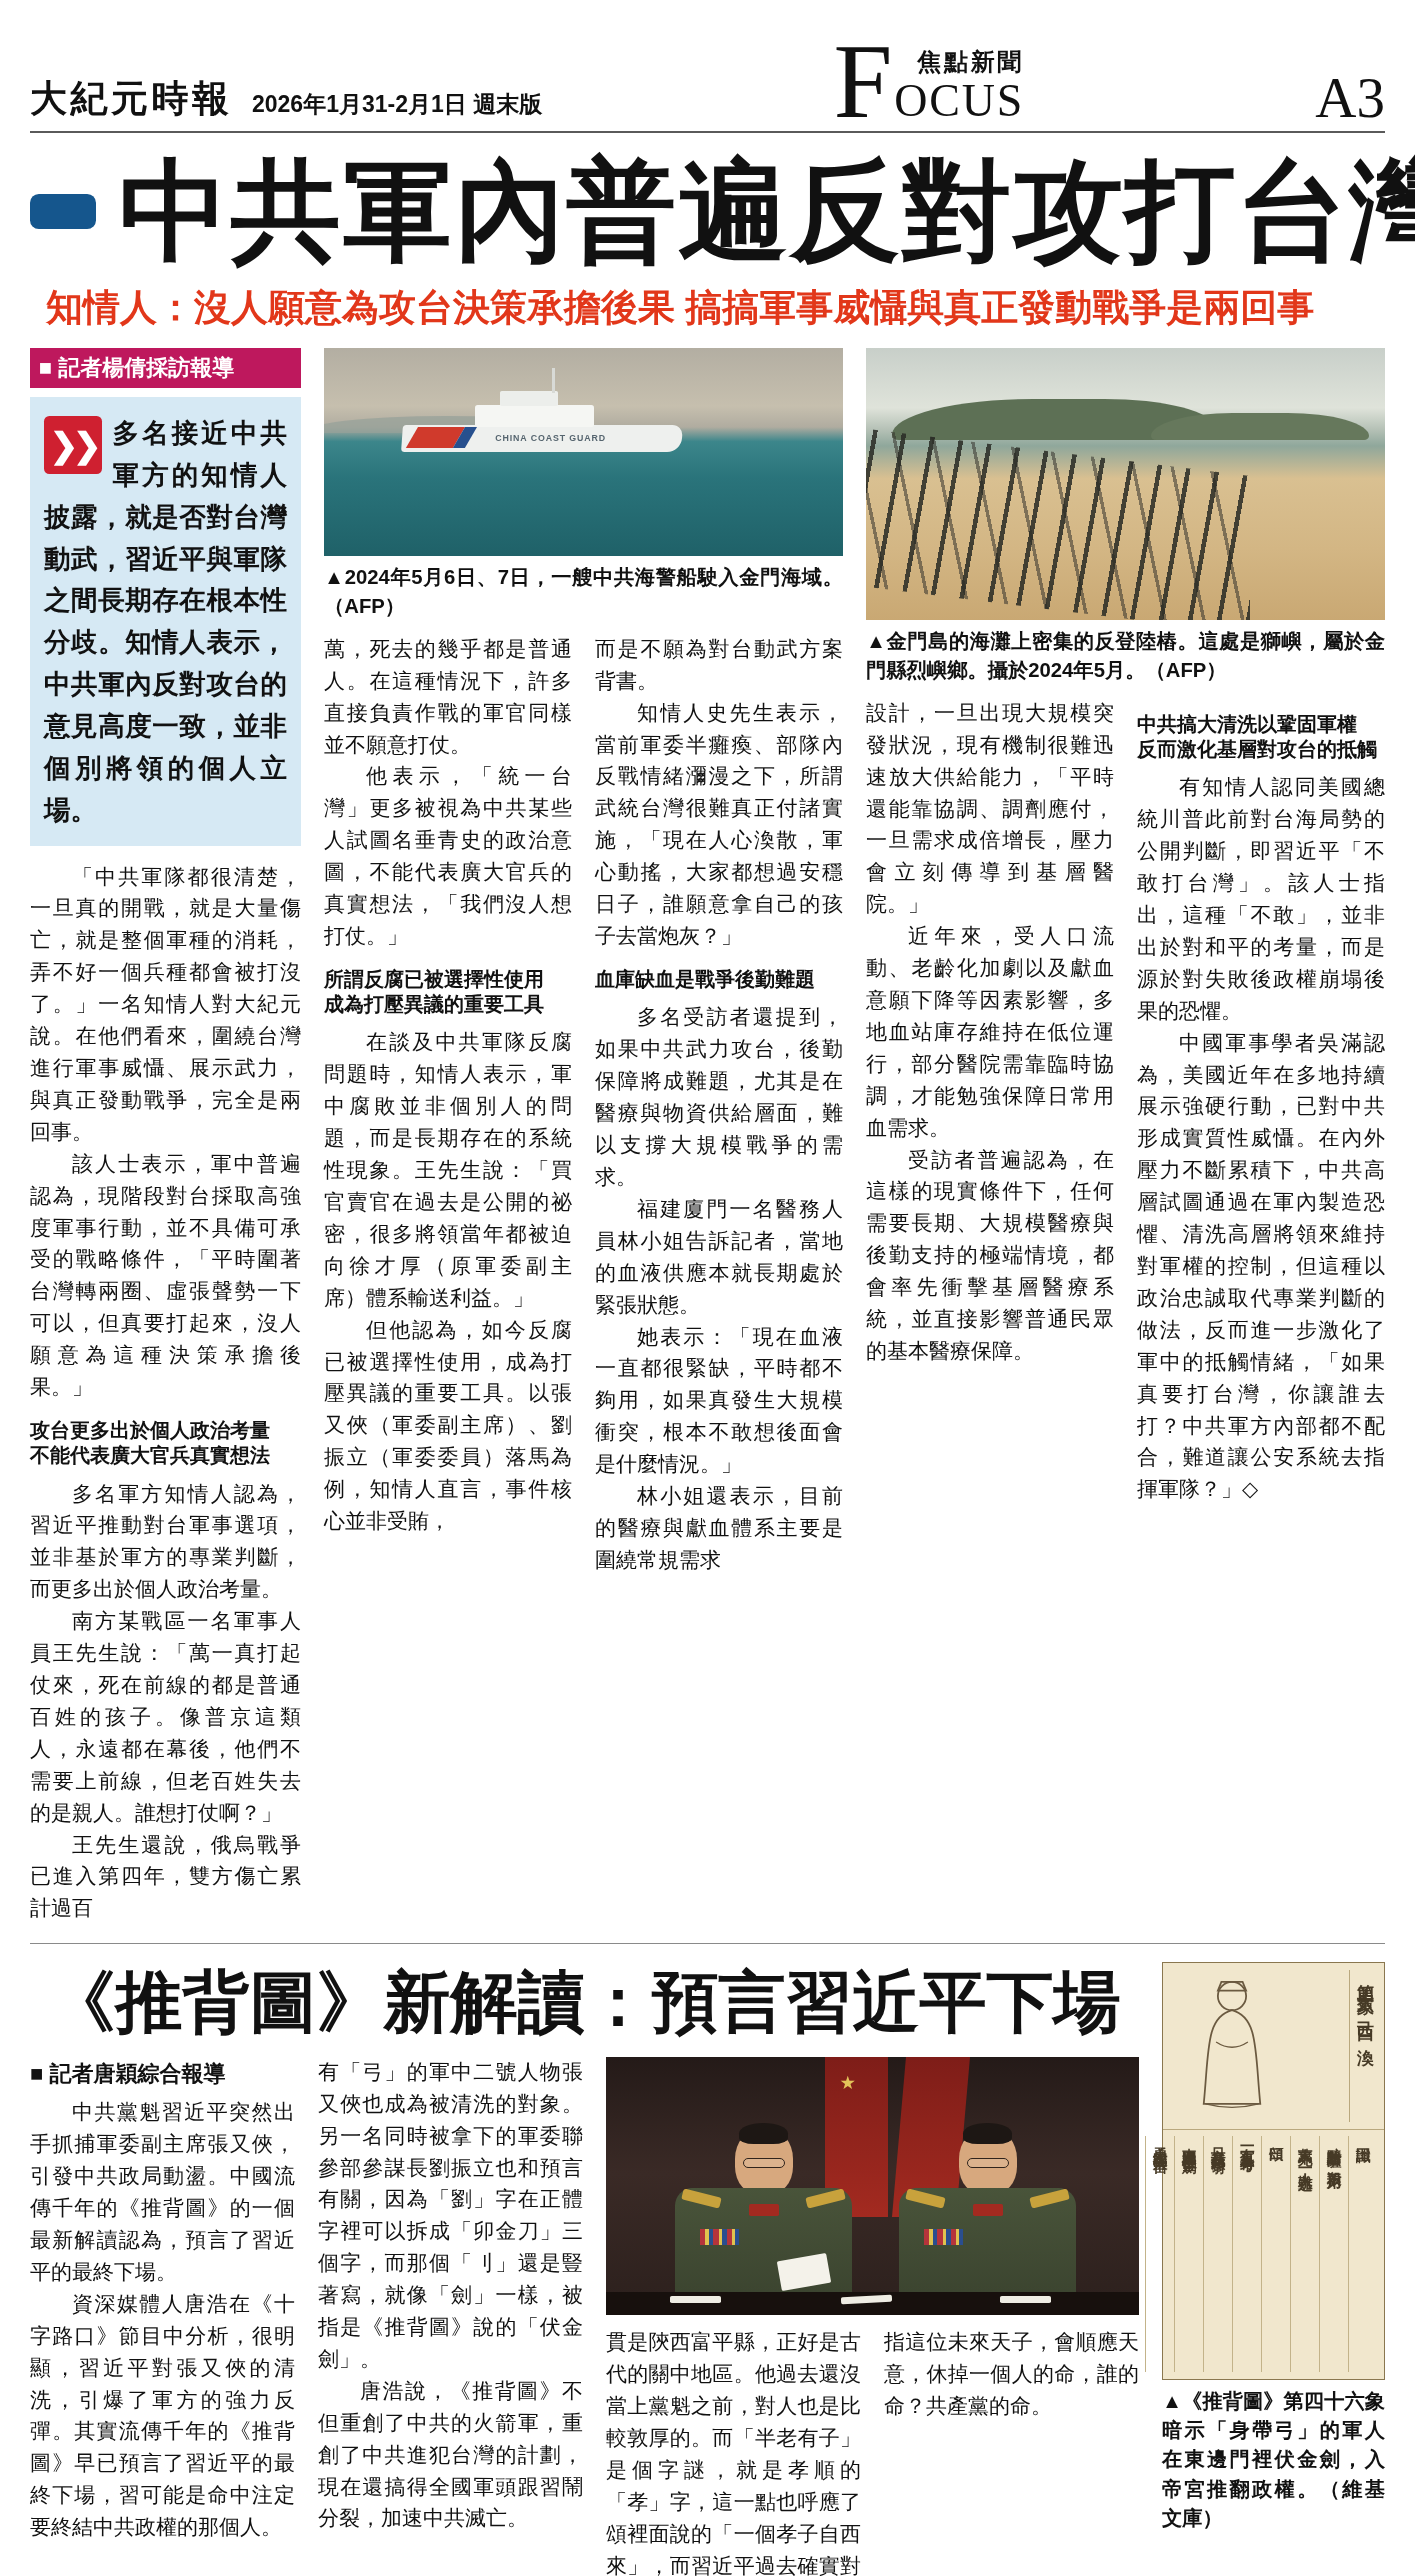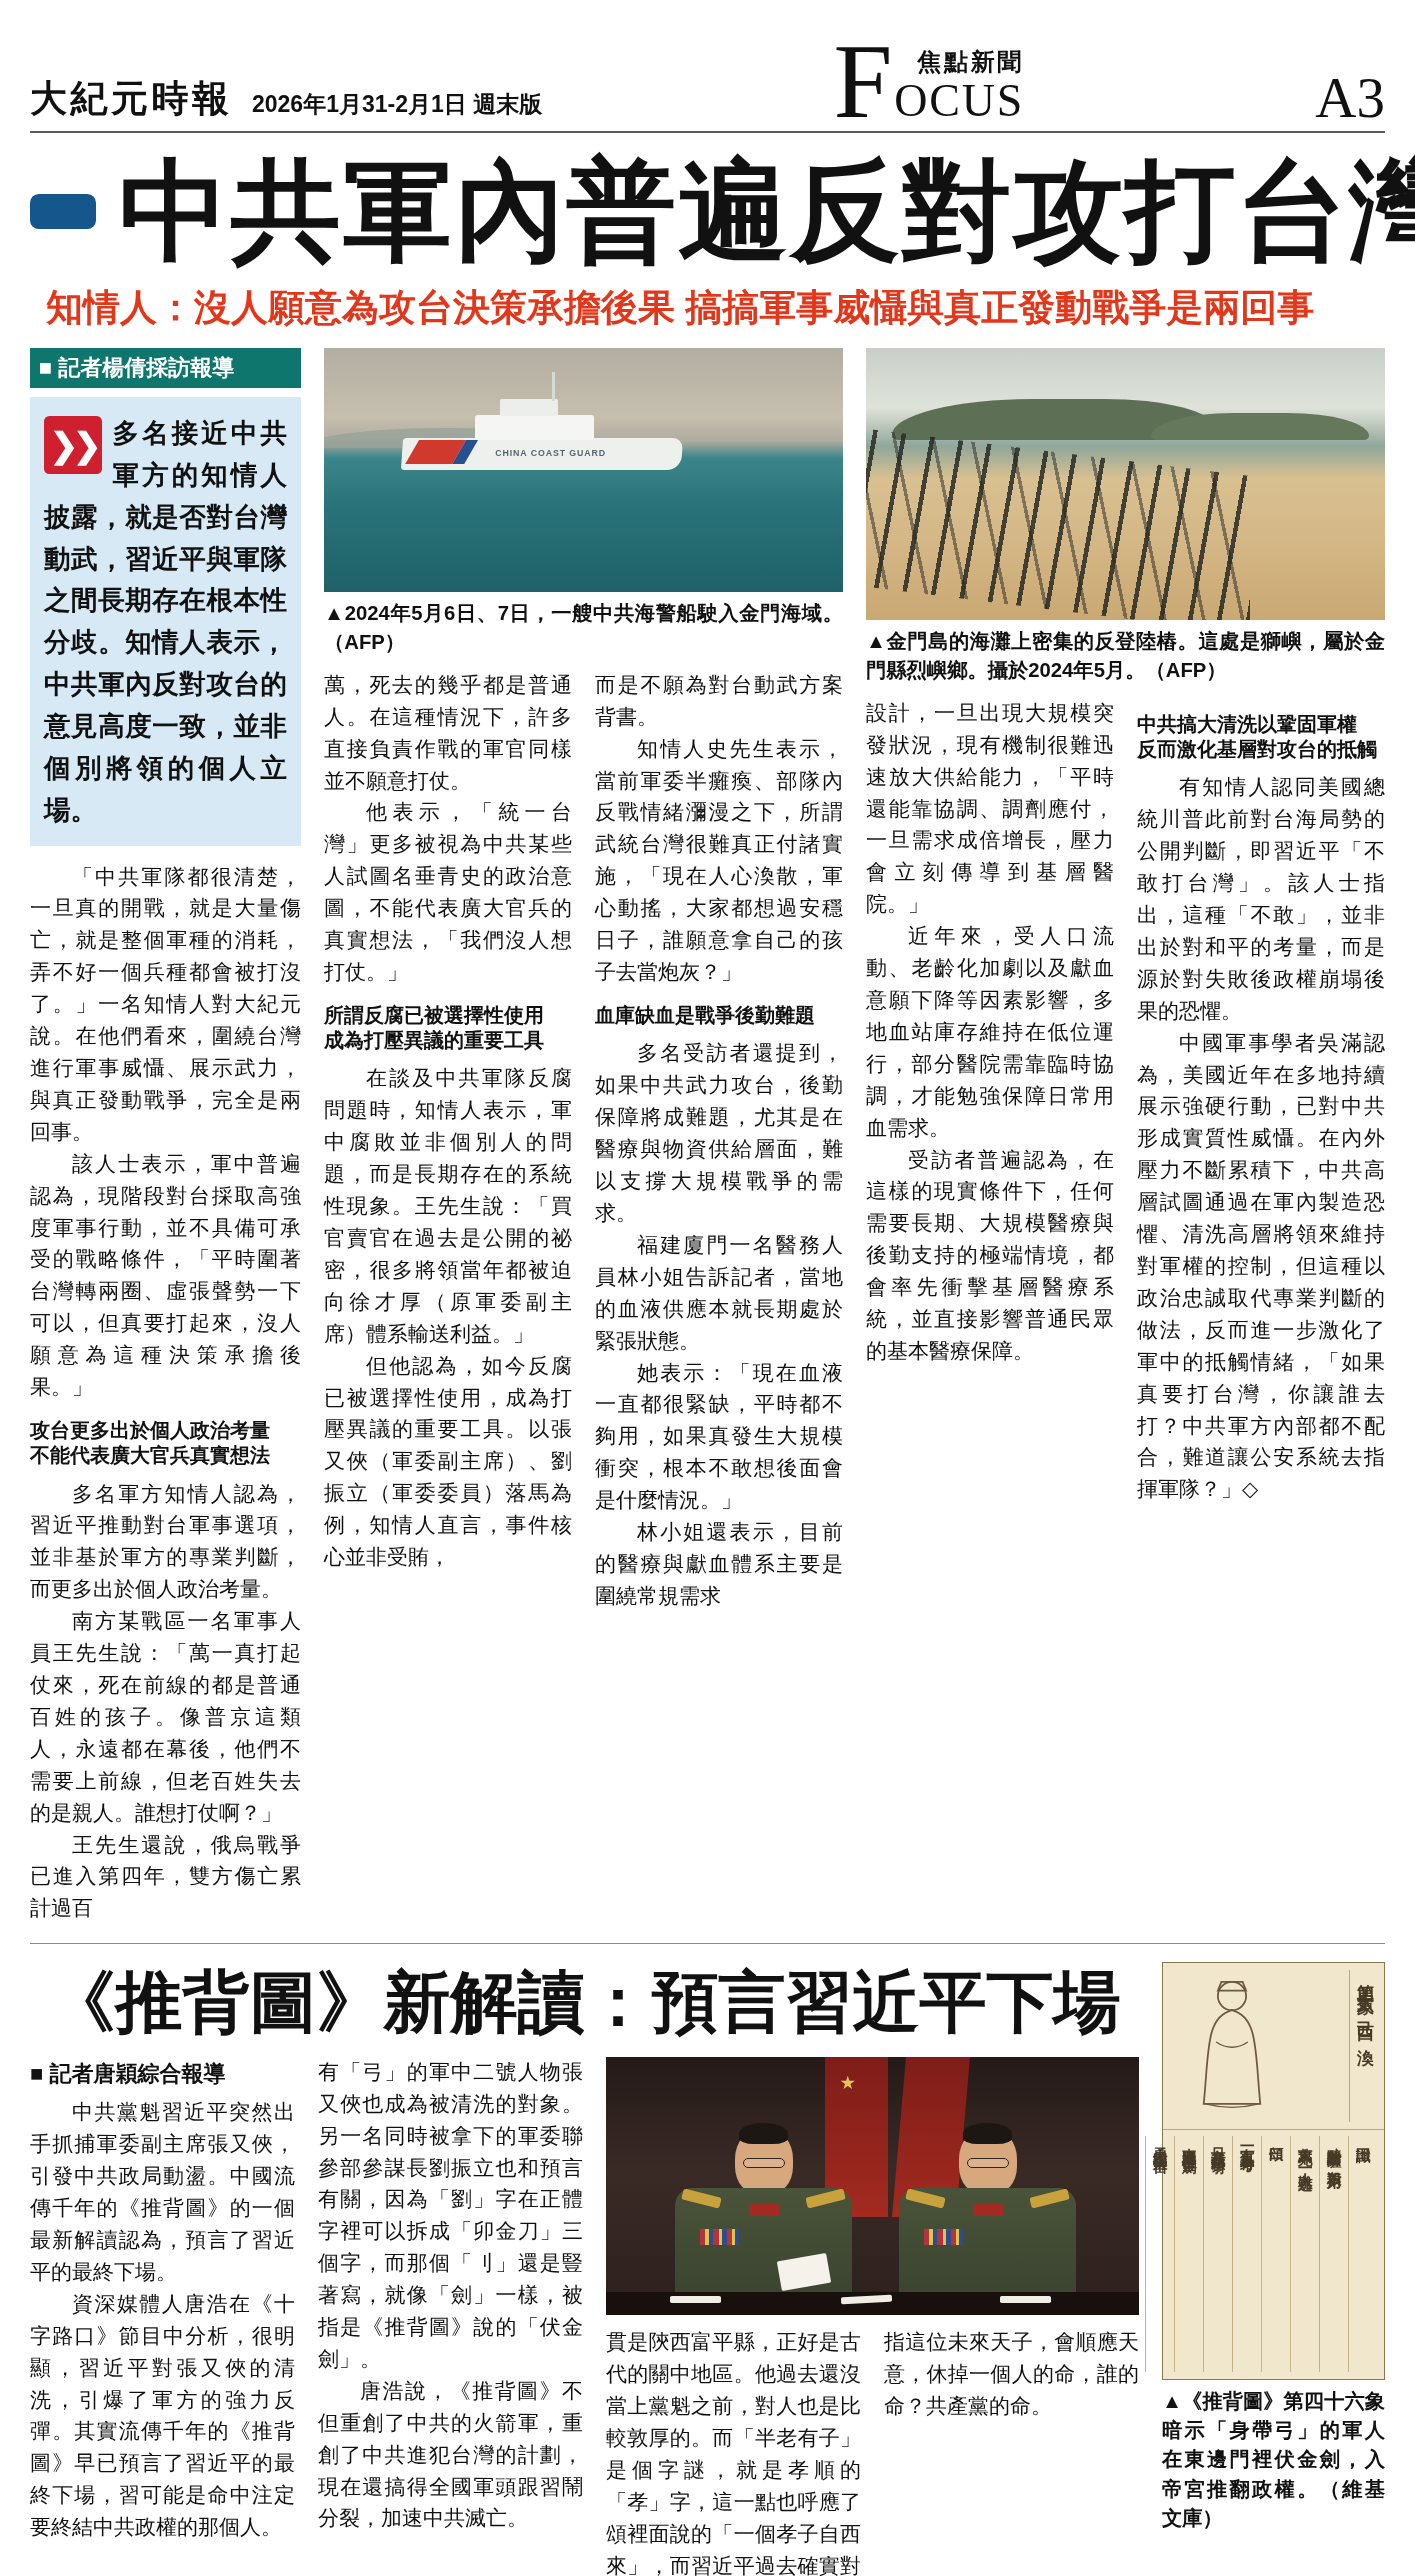--- a/index.html
+++ b/index.html
@@ -21,42 +21,42 @@
   .kicker{background:#15568d;color:#fff;writing-mode:vertical-rl;text-orientation:upright;
           font-family:"Liberation Sans",sans-serif;font-weight:900;font-size:50px;line-height:1;
           padding:12.4px 8px;border-radius:8.8px;letter-spacing:5.3px;}
   .h1{flex:1;margin:0 0 0 23px;font-family:"Liberation Serif",serif;font-weight:900;
       font-size:110px;line-height:1.02;letter-spacing:1.8px;white-space:nowrap;}
   .deck{margin:19.5px 30px 17.7px 46px;color:#e2371a;font-family:"Liberation Sans",sans-serif;
         font-weight:900;font-size:37px;line-height:1.15;}
   .lead-body{display:flex;gap:23px;padding:0 30px;}
   .lead-col1{flex:0 0 271px;}
   .colgroup{flex:1;min-width:0;}
-  .byline-bar{background:#0f766e;color:#fff;font-family:"Liberation Sans",sans-serif;font-weight:700;
+  .byline-bar{background:#be185d;color:#fff;font-family:"Liberation Sans",sans-serif;font-weight:700;
               font-size:22px;padding:5.3px 8.8px;margin-bottom:8.8px;}
   .byline-plain{font-family:"Liberation Sans",sans-serif;font-weight:700;font-size:22px;margin:1.8px 0 8.8px 0;}
   .lead-box{background:#d6e9f4;padding:16px 14px 14px 14px;margin-bottom:16px;}
   .lead-arrow{float:left;width:58px;height:58px;background:#cf2030;color:#fff;border-radius:5.3px;
               display:flex;align-items:center;justify-content:center;font-size:34px;font-weight:900;
               margin:3.5px 10.6px 1.8px 0;font-family:"Liberation Sans",sans-serif;letter-spacing:-5.3px;}
   .lead-text{margin:0;font-family:"Liberation Sans",sans-serif;font-weight:700;font-size:26.5px;
              line-height:1.58;text-align:justify;}
   .para{margin:0;font-size:21px;line-height:1.52;text-align:justify;text-indent:2em;}
   .para.cont{text-indent:0;}
   .col-subhead{margin:14px 0 10.6px 0;font-family:Liberation Sans, sans-serif;font-weight:900;
                font-size:20px;line-height:1.25;white-space:pre-line;}
   .two-col{display:flex;gap:23px;}
   .two-col .col{flex:1;min-width:0;}
   figure{margin:0 0 12.4px 0;}
   figcaption{font-family:"Liberation Sans",sans-serif;font-weight:700;font-size:20.3px;line-height:1.45;
              margin-top:7px;text-align:justify;}
   .section-rule{border:none;border-top:0.9px solid #8a8a8a;margin:17.7px 30px;}
   
   .photo{position:relative;overflow:hidden;}
-  .ship-photo{height:244px;background:linear-gradient(180deg,#b3aea2 0%,#c6bfae 28%,#b0aca0 38%,#3c868b 45%,#2a747b 62%,#1f6168 100%);}
+  .ship-photo{height:208px;background:linear-gradient(180deg,#b3aea2 0%,#c6bfae 28%,#b0aca0 38%,#3c868b 45%,#2a747b 62%,#1f6168 100%);}
   .ship-hill{position:absolute;left:-4%;width:55%;top:33%;height:8%;background:#97a29a;opacity:.75;border-radius:50% 50% 0 0/100% 100% 0 0;}
   .ship-hull{position:absolute;left:15%;top:37%;width:54%;height:13%;background:#eef0ee;border-radius:3.5px 10.6px 14px 3.5px;transform:skewX(-4deg);}
   .ship-stripe{position:absolute;left:17%;top:38%;width:9%;height:10%;background:#d03a2c;transform:skewX(-30deg);}
   .ship-stripe2{position:absolute;left:26%;top:38%;width:2.4%;height:10%;background:#27508e;transform:skewX(-30deg);}
   .ship-top{position:absolute;left:29%;top:27.5%;width:23%;height:10.5%;background:#f5f6f3;border-radius:2.7px;}
   .ship-bridge{position:absolute;left:34%;top:21%;width:11%;height:7%;background:#eceeeb;border-radius:1.8px;}
   .ship-mast{position:absolute;left:44%;top:10%;width:2.7px;height:12%;background:#d8dad6;}
   .hull-text{position:absolute;left:33%;top:41%;font:700 8.8px "Liberation Sans",sans-serif;color:#56656f;letter-spacing:0.9px;}
   .beach-photo{height:272px;background:linear-gradient(180deg,#c8cfc9 0%,#dfe3da 22%,#b5c1b6 30%,#8fa79b 36%,#d9c091 48%,#d3b684 74%,#c9a873 100%);}
   .island{position:absolute;left:5%;width:62%;top:19%;height:15%;background:#5d7055;border-radius:45% 35% 7px 7px/90% 70% 5.3px 5.3px;}

